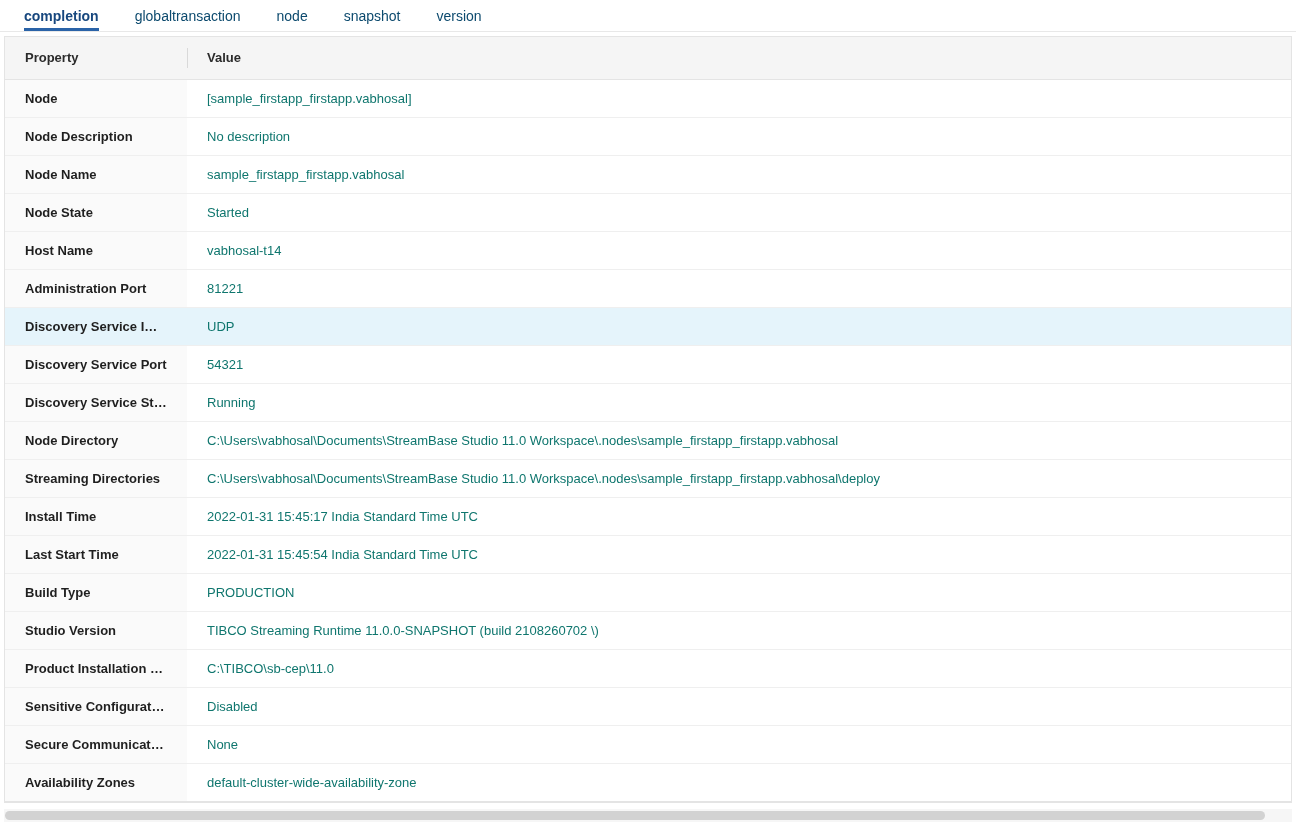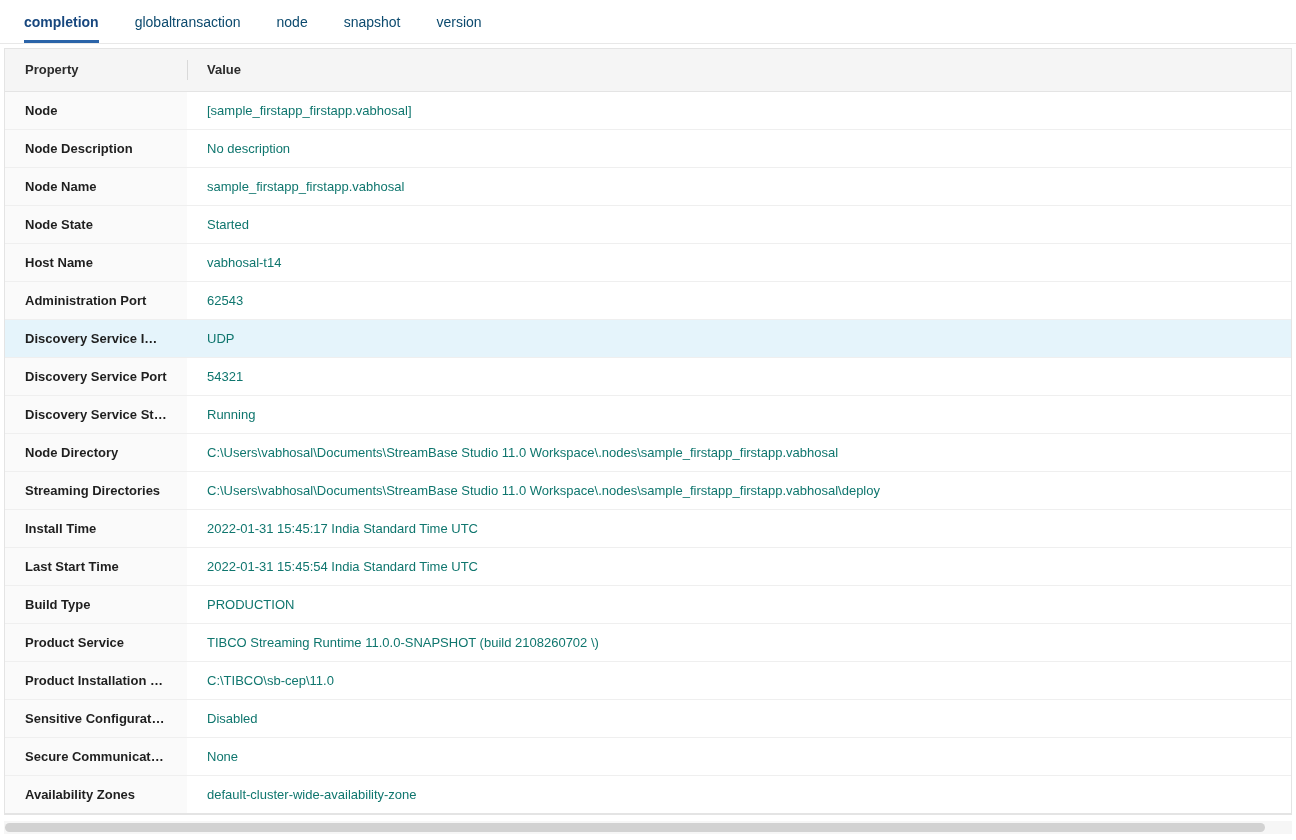--- a/index.html
+++ b/index.html
@@ -6,21 +6,21 @@
   html,body { width:1296px; height:840px; }
   body {
     background:#ffffff;
     font-family:"Liberation Sans", sans-serif;
     overflow:hidden;
     color:#333;
   }
 
   
   .tabbar {
-    height:44px;
+    height:32px;
     display:flex;
     align-items:stretch;
     padding:0 0 0 24px;
     border-bottom:1px solid #e8e8e8;
     background:#fff;
   }
   .tab {
     display:flex;
     align-items:center;
     margin-right:36px;
@@ -144,21 +144,21 @@
         <tr>
     <td class="prop">Node State</td>
     <td class="val">Started</td>
   </tr>
         <tr>
     <td class="prop">Host Name</td>
     <td class="val">vabhosal-t14</td>
   </tr>
         <tr>
     <td class="prop">Administration Port</td>
-    <td class="val">62543</td>
+    <td class="val">81221</td>
   </tr>
         <tr class="highlighted">
     <td class="prop">Discovery Service Impl...</td>
     <td class="val">UDP</td>
   </tr>
         <tr>
     <td class="prop">Discovery Service Port</td>
     <td class="val">54321</td>
   </tr>
         <tr>
@@ -179,21 +179,21 @@
   </tr>
         <tr>
     <td class="prop">Last Start Time</td>
     <td class="val">2022-01-31 15:45:54 India Standard Time UTC</td>
   </tr>
         <tr>
     <td class="prop">Build Type</td>
     <td class="val">PRODUCTION</td>
   </tr>
         <tr>
-    <td class="prop">Product Service</td>
+    <td class="prop">Studio Version</td>
     <td class="val">TIBCO Streaming Runtime 11.0.0-SNAPSHOT (build 2108260702 \)</td>
   </tr>
         <tr>
     <td class="prop">Product Installation Di...</td>
     <td class="val">C:\TIBCO\sb-cep\11.0</td>
   </tr>
         <tr>
     <td class="prop">Sensitive Configuratio...</td>
     <td class="val">Disabled</td>
   </tr>

